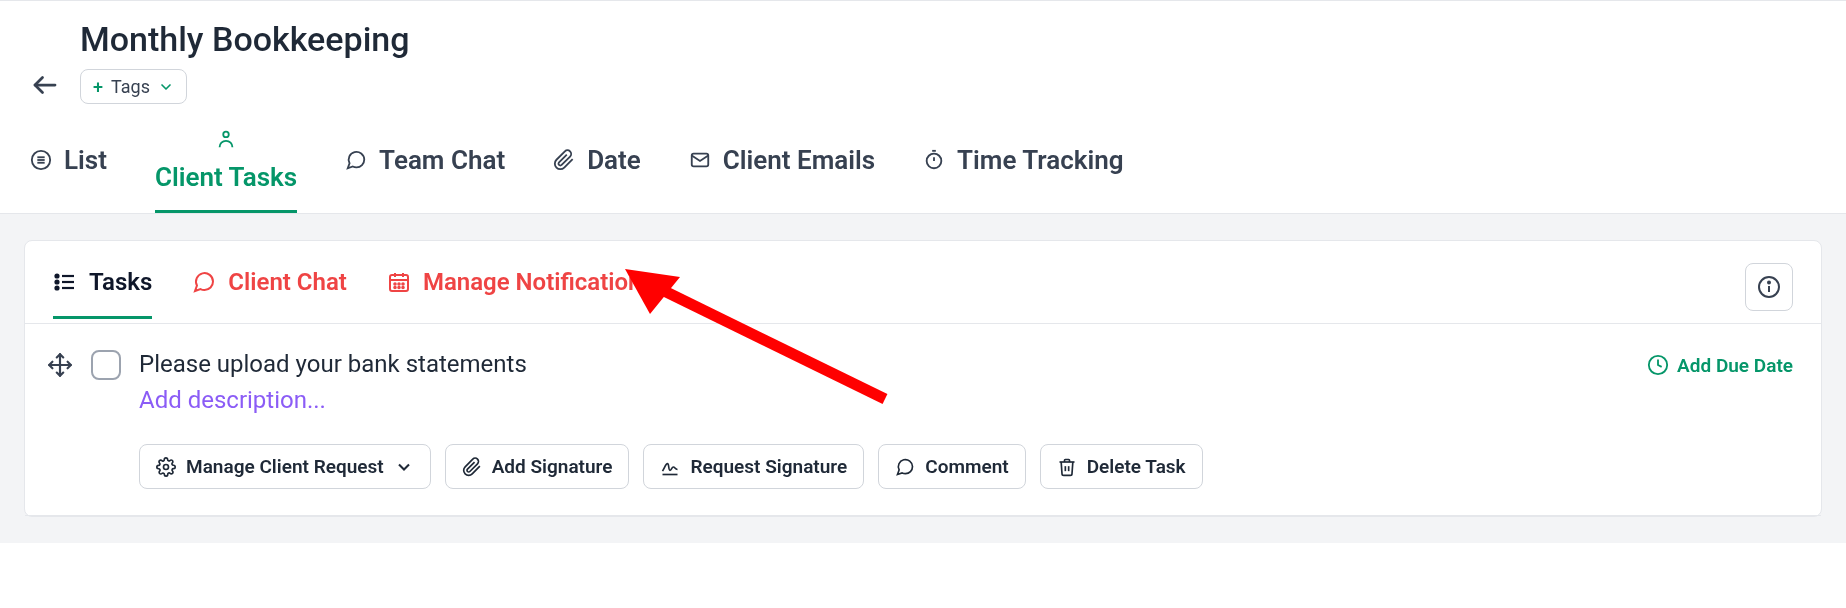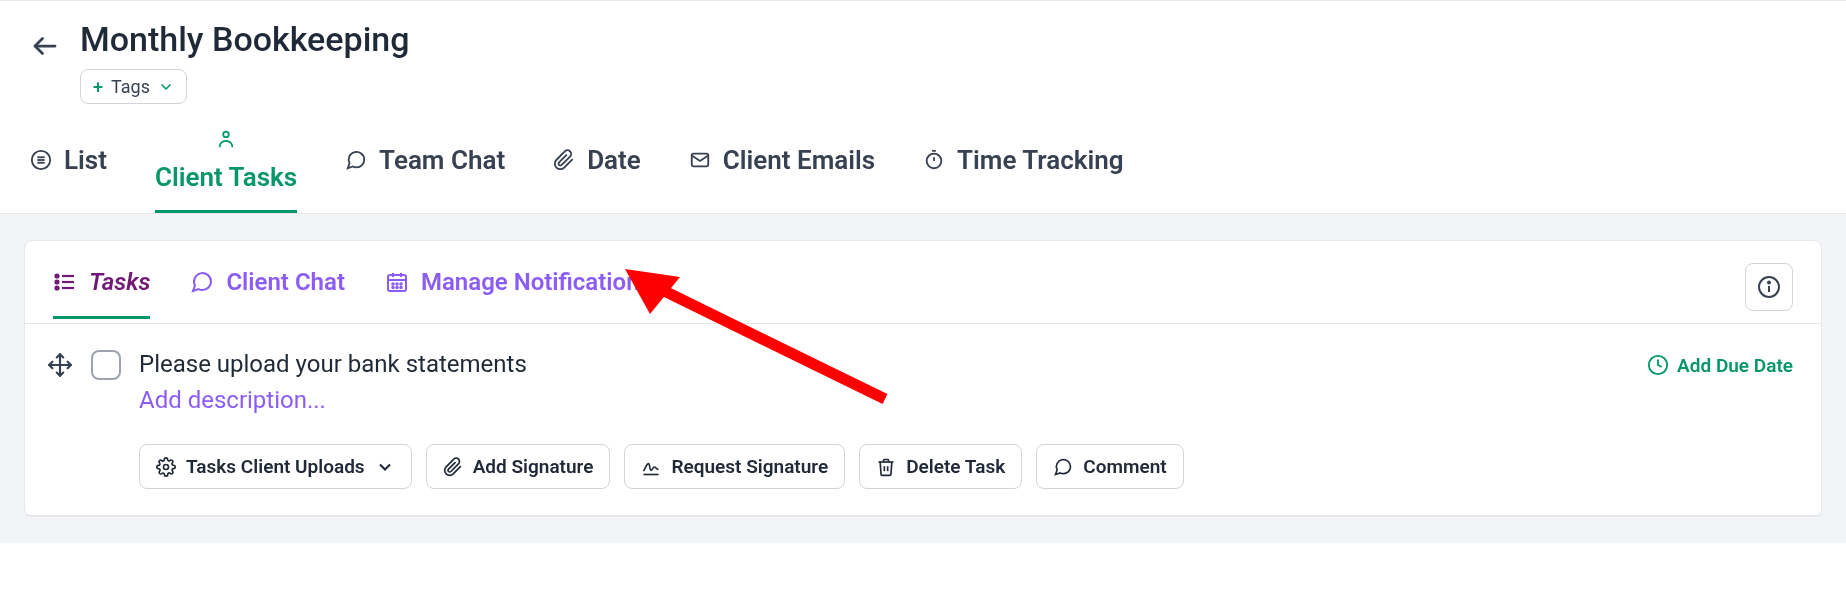--- a/index.html
+++ b/index.html
@@ -1,18 +1,18 @@
 <!DOCTYPE html>
 <html><head>
 <meta charset="utf-8">
 <style>
   * { box-sizing: border-box; margin: 0; padding: 0; font-family: -apple-system, BlinkMacSystemFont, "Segoe UI", Roboto, Helvetica, Arial, sans-serif; }
   body { background: #ffffff; color: #1e293b; }
   .top-border { border-top: 1px solid #e5e7eb; }
-  .header-row { display: flex; align-items: flex-start; padding: 18px 30px 0 30px; gap: 20px; }
+  .header-row { display: flex; align-items: flex-end; padding: 18px 30px 0 30px; gap: 20px; }
   .back-btn { margin-top: 12px; cursor: pointer; color: #374151; }
   .title-area { display: flex; flex-direction: column; gap: 10px; }
   .page-title { font-size: 34px; font-weight: 500; color: #1f2937; }
   .tags-btn {
     display: inline-flex; align-items: center; gap: 8px;
     border: 1px solid #d1d5db; border-radius: 8px;
     padding: 6px 12px; font-size: 18px; color: #374151;
     cursor: pointer; width: fit-content; background: #fff;
   }
   .tags-btn .plus { color: #059669; font-size: 18px; font-weight: 500; }
@@ -34,25 +34,25 @@
     background: #ffffff; border: 1px solid #e5e7eb; border-radius: 8px;
     padding: 0; position: relative;
   }
   .sub-tabs {
     display: flex; align-items: center; gap: 40px;
     padding: 22px 28px 0 28px; border-bottom: 1px solid #e5e7eb;
     position: relative;
   }
   .sub-tab {
     display: flex; align-items: center; gap: 12px;
-    font-size: 24px; font-weight: 600; color: #8b5cf6;
+    font-size: 24px; font-weight: 600; color: #ef4444;
     padding-bottom: 20px; cursor: pointer;
     border-bottom: 3px solid transparent;
   }
-  .sub-tab.active { color: #701a75; border-bottom-color: #059669; font-style: italic; }
+  .sub-tab.active { color: #0f172a; border-bottom-color: #059669; }
   .info-btn {
     margin-left: auto;
     width: 48px; height: 48px; border: 1px solid #d1d5db; border-radius: 8px;
     display: flex; align-items: center; justify-content: center; cursor: pointer;
     margin-bottom: 12px; background: #fff;
   }
   .task-row {
     display: flex; align-items: flex-start; padding: 26px 28px 26px 22px; gap: 18px;
     border-bottom: 1px solid #e5e7eb; position: relative;
   }
@@ -224,54 +224,54 @@
       <div class="task-checkbox"></div>
       <div class="task-body">
         <div class="task-title">Please upload your bank statements</div>
         <div class="task-desc">Add description...</div>
         <div class="action-row">
           <div class="action-btn">
             <svg viewBox="0 0 24 24" fill="none" stroke="currentColor" stroke-width="2">
                 <circle cx="12" cy="12" r="3"></circle>
                 <path d="M19.4 15a1.65 1.65 0 00.33 1.82l.06.06a2 2 0 11-2.83 2.83l-.06-.06a1.65 1.65 0 00-1.82-.33 1.65 1.65 0 00-1 1.51V21a2 2 0 01-4 0v-.09a1.65 1.65 0 00-1-1.51 1.65 1.65 0 00-1.82.33l-.06.06a2 2 0 11-2.83-2.83l.06-.06a1.65 1.65 0 00.33-1.82 1.65 1.65 0 00-1.51-1H3a2 2 0 010-4h.09a1.65 1.65 0 001.51-1 1.65 1.65 0 00-.33-1.82l-.06-.06a2 2 0 112.83-2.83l.06.06a1.65 1.65 0 001.82.33h0a1.65 1.65 0 001-1.51V3a2 2 0 014 0v.09a1.65 1.65 0 001 1.51h0a1.65 1.65 0 001.82-.33l.06-.06a2 2 0 112.83 2.83l-.06.06a1.65 1.65 0 00-.33 1.82v0a1.65 1.65 0 001.51 1H21a2 2 0 010 4h-.09a1.65 1.65 0 00-1.51 1z"></path>
               </svg>
-            <span>Tasks Client Uploads</span>
+            <span>Manage Client Request</span>
             <svg width="16" height="16" viewBox="0 0 24 24" fill="none" stroke="currentColor" stroke-width="2.5">
                 <polyline points="6 9 12 15 18 9"></polyline>
               </svg>
           </div>
           <div class="action-btn">
             <svg viewBox="0 0 24 24" fill="none" stroke="currentColor" stroke-width="2">
                 <path d="M21.44 11.05l-9.19 9.19a6 6 0 01-8.49-8.49l9.19-9.19a4 4 0 015.66 5.66l-9.2 9.19a2 2 0 01-2.83-2.83l8.49-8.48"></path>
               </svg>
             <span>Add Signature</span>
           </div>
           <div class="action-btn">
             <svg viewBox="0 0 24 24" fill="none" stroke="currentColor" stroke-width="2">
                 <path d="M3 17c3-5 4-9 6-9 2 0 1 8 3 8s2-4 4-4 2 3 5 3"></path>
                 <line x1="3" y1="21" x2="21" y2="21"></line>
               </svg>
             <span>Request Signature</span>
+          </div>
+          <div class="action-btn">
+            <svg viewBox="0 0 24 24" fill="none" stroke="currentColor" stroke-width="2">
+                <path d="M21 11.5a8.38 8.38 0 01-8.5 8.5 8.5 8.5 0 01-4-.95L3 21l1.95-5.5A8.5 8.5 0 1121 11.5z"></path>
+              </svg>
+            <span>Comment</span>
           </div>
           <div class="action-btn">
             <svg viewBox="0 0 24 24" fill="none" stroke="currentColor" stroke-width="2">
                 <polyline points="3 6 5 6 21 6"></polyline>
                 <path d="M19 6l-1 14a2 2 0 01-2 2H8a2 2 0 01-2-2L5 6"></path>
                 <path d="M10 11v6"></path>
                 <path d="M14 11v6"></path>
                 <path d="M9 6V4a1 1 0 011-1h4a1 1 0 011 1v2"></path>
               </svg>
             <span>Delete Task</span>
           </div>
-          <div class="action-btn">
-            <svg viewBox="0 0 24 24" fill="none" stroke="currentColor" stroke-width="2">
-                <path d="M21 11.5a8.38 8.38 0 01-8.5 8.5 8.5 8.5 0 01-4-.95L3 21l1.95-5.5A8.5 8.5 0 1121 11.5z"></path>
-              </svg>
-            <span>Comment</span>
-          </div>
         </div>
       </div>
       <div class="due-date-btn">
         <svg width="22" height="22" viewBox="0 0 24 24" fill="none" stroke="currentColor" stroke-width="2">
             <circle cx="12" cy="12" r="10"></circle>
             <polyline points="12 6 12 12 16 14"></polyline>
           </svg>
         <span>Add Due Date</span>
       </div>
     </div>

